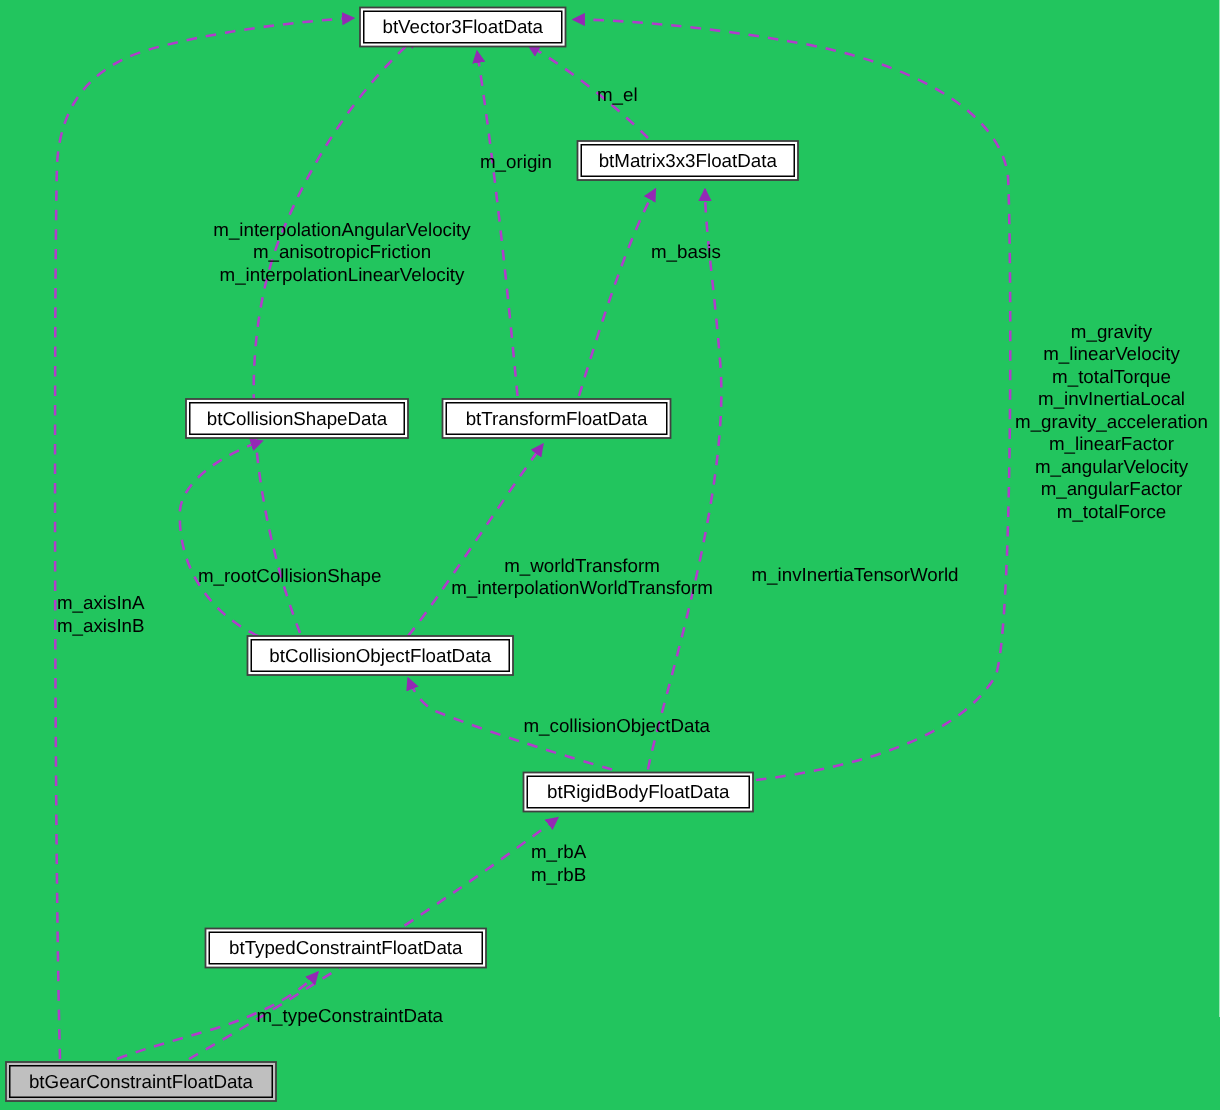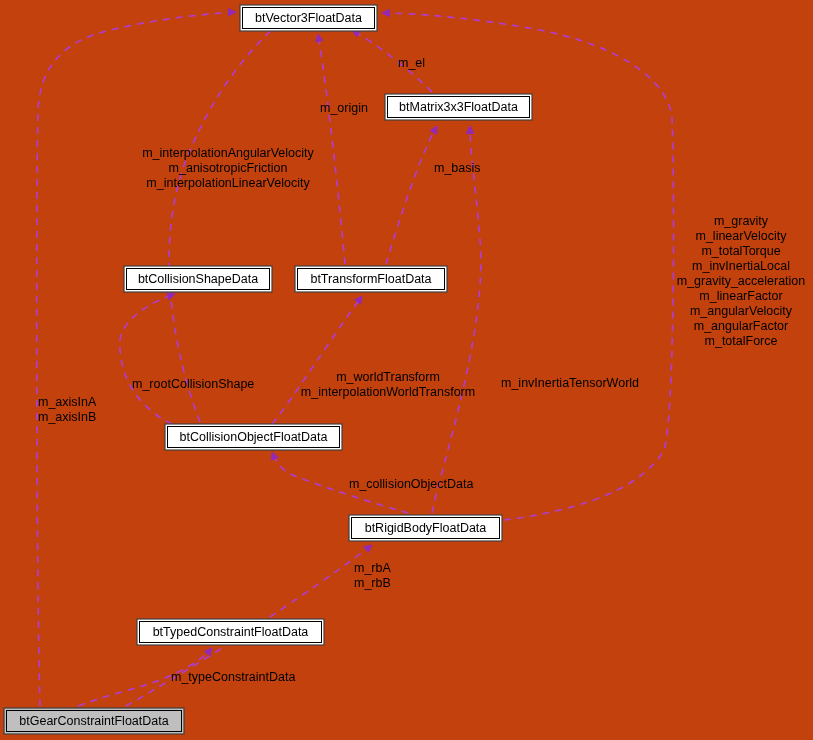--- a/index.html
+++ b/index.html
@@ -4,21 +4,21 @@
 <style>
   html, body {
     margin: 0;
     padding: 0;
     background: #ffffff;
   }
   #diagram-root {
     position: relative;
     width: 813px;
     height: 740px;
-    background: #c2410c;
+    background: #22c55e;
     font-family: "Liberation Sans", sans-serif;
     overflow: hidden;
   }
   svg#graph {
     position: absolute;
     left: 0;
     top: 0;
     width: 813px;
     height: 740px;
   }

